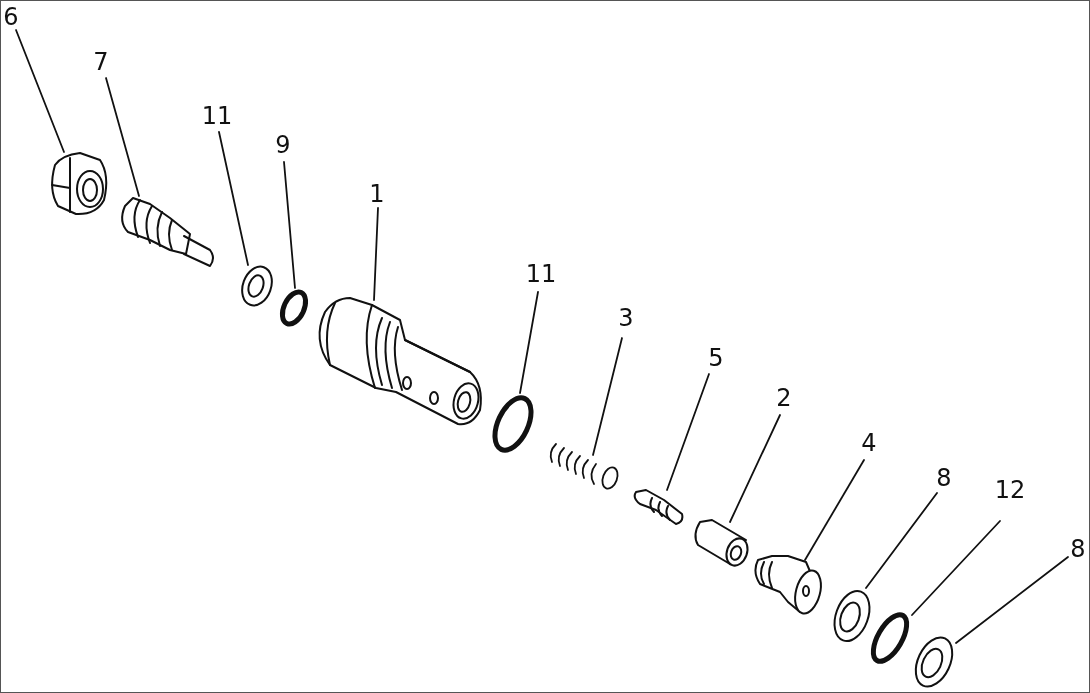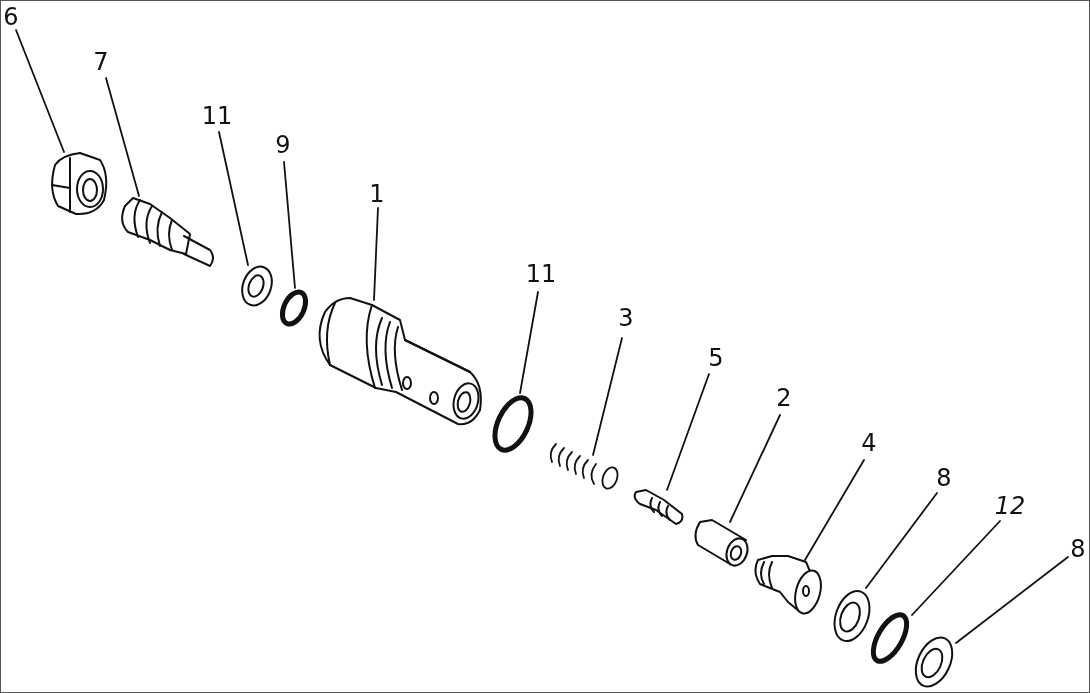--- a/index.html
+++ b/index.html
@@ -125,14 +125,14 @@
 <div class="lbl" style="left:101px;top:62px;">7</div>
 <div class="lbl" style="left:217px;top:116px;">11</div>
 <div class="lbl" style="left:283px;top:145px;">9</div>
 <div class="lbl" style="left:377px;top:194px;">1</div>
 <div class="lbl" style="left:541px;top:274px;">11</div>
 <div class="lbl" style="left:626px;top:318px;">3</div>
 <div class="lbl" style="left:716px;top:358px;">5</div>
 <div class="lbl" style="left:784px;top:398px;">2</div>
 <div class="lbl" style="left:869px;top:443px;">4</div>
 <div class="lbl" style="left:944px;top:478px;">8</div>
-<div class="lbl" style="left:1010px;top:506px;font-style:italic;">12</div>
+<div class="lbl" style="left:1010px;top:490px;">12</div>
 <div class="lbl" style="left:1078px;top:549px;">8</div>
 
 </body></html>

